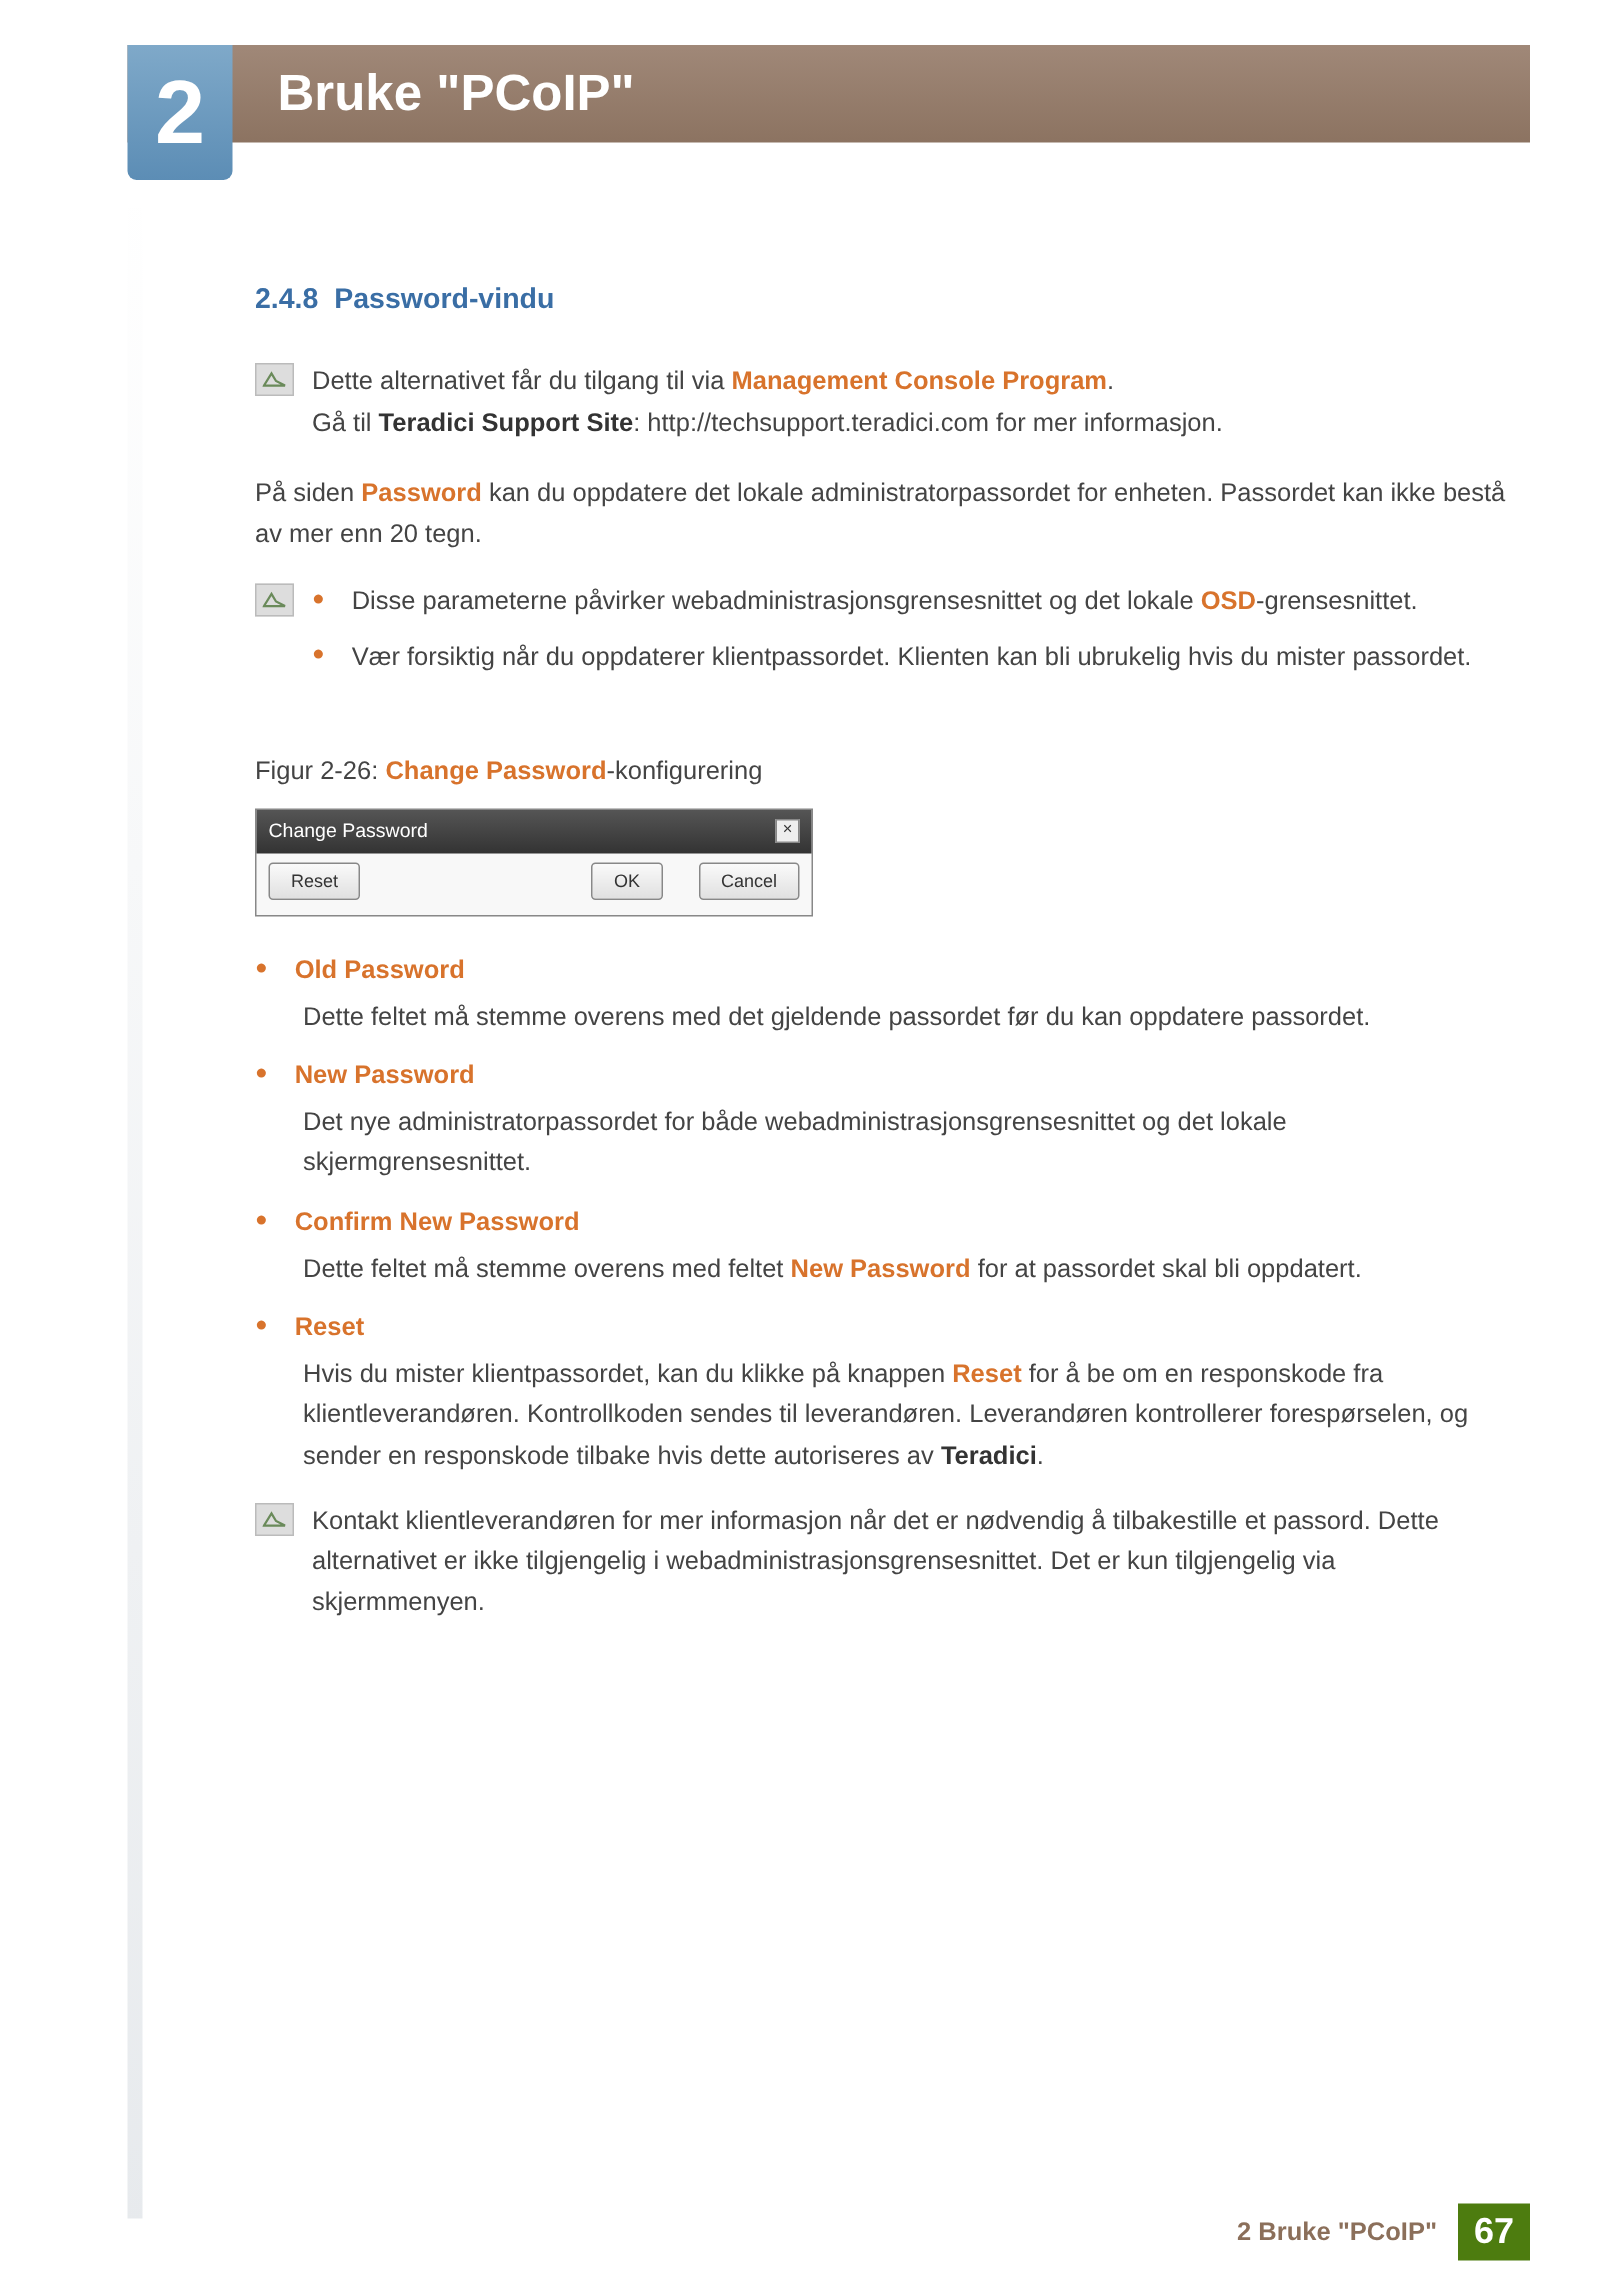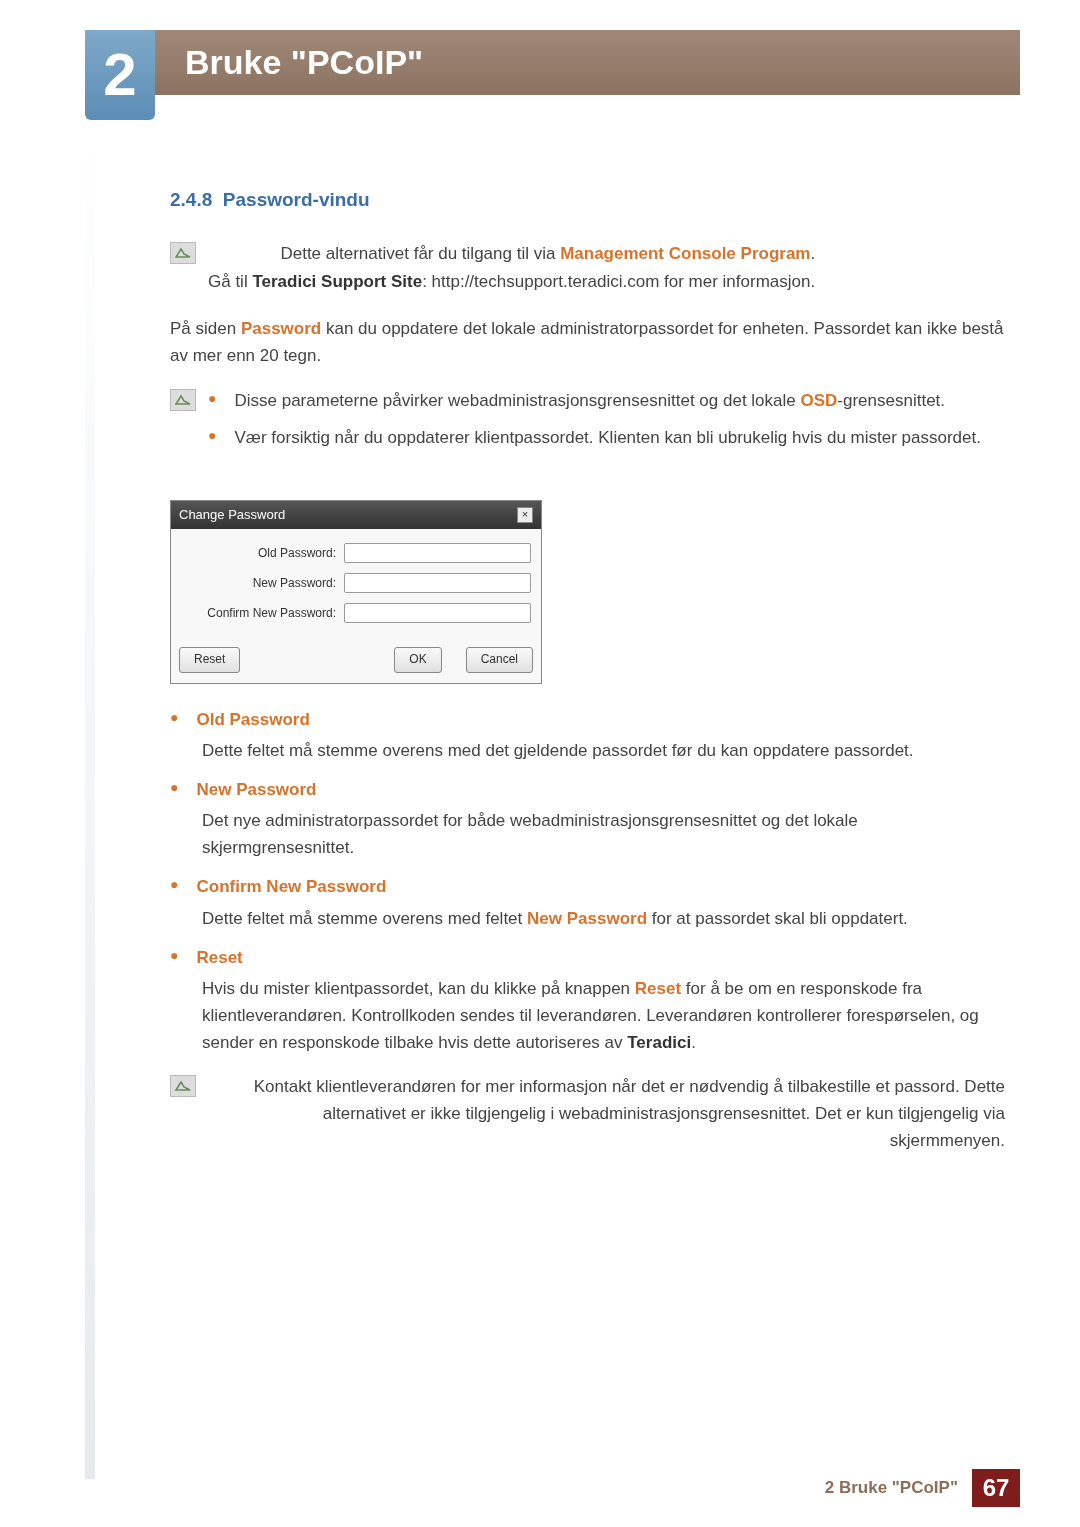--- a/index.html
+++ b/index.html
@@ -64,21 +64,20 @@
   .section-heading {
     color: #3a6ea5;
     font-size: 19px;
     font-weight: bold;
     margin-bottom: 25px;
   }
   .note-block {
     display: flex;
     align-items: flex-start;
     margin-bottom: 20px;
-    text-align: right;
   }
   .note-icon {
     width: 24px;
     height: 20px;
     background: #ddd;
     border: 1px solid #bbb;
     margin-right: 12px;
     display: flex;
     align-items: center;
     justify-content: center;
@@ -160,21 +159,21 @@
   }
   .footer-label {
     color: #8b6f5a;
     font-weight: bold;
     font-size: 17px;
     margin-right: 14px;
   }
   .footer-page {
     width: 48px;
     height: 38px;
-    background: #7f1d1d;
+    background: #4d7c0f;
     color: #fff;
     display: flex;
     align-items: center;
     justify-content: center;
     font-size: 24px;
     font-weight: bold;
   }
 </style>
 </head>
 <body>
@@ -227,39 +226,28 @@
             <span>Disse parameterne påvirker webadministrasjonsgrensesnittet og det lokale </span><span class="accent">OSD</span><span>-grensesnittet.</span>
           </span>
         </div>
         <div class="bullet-item">
           <span class="bullet-dot">●</span>
           <span>Vær forsiktig når du oppdaterer klientpassordet. Klienten kan bli ubrukelig hvis du mister passordet.</span>
         </div>
       </div>
     </div>
 
+    <div class="figure-caption">
+      <span>Figur 2-26: </span><span class="accent">Change Password</span><span>-konfigurering</span>
+    </div>
 
     <div class="dialog">
       <div class="dialog-title">
         <span>Change Password</span>
         <span class="dialog-close">×</span>
-      </div>
-      <div class="dialog-body">
-        <div class="dialog-row">
-          <div class="dialog-label">Old Password:</div>
-          <div class="dialog-input"></div>
-        </div>
-        <div class="dialog-row">
-          <div class="dialog-label">New Password:</div>
-          <div class="dialog-input"></div>
-        </div>
-        <div class="dialog-row">
-          <div class="dialog-label">Confirm New Password:</div>
-          <div class="dialog-input"></div>
-        </div>
       </div>
       <div class="dialog-footer">
         <div class="dialog-btn">Reset</div>
         <div class="dialog-btn-group">
           <div class="dialog-btn">OK</div>
           <div class="dialog-btn">Cancel</div>
         </div>
       </div>
     </div>
 

